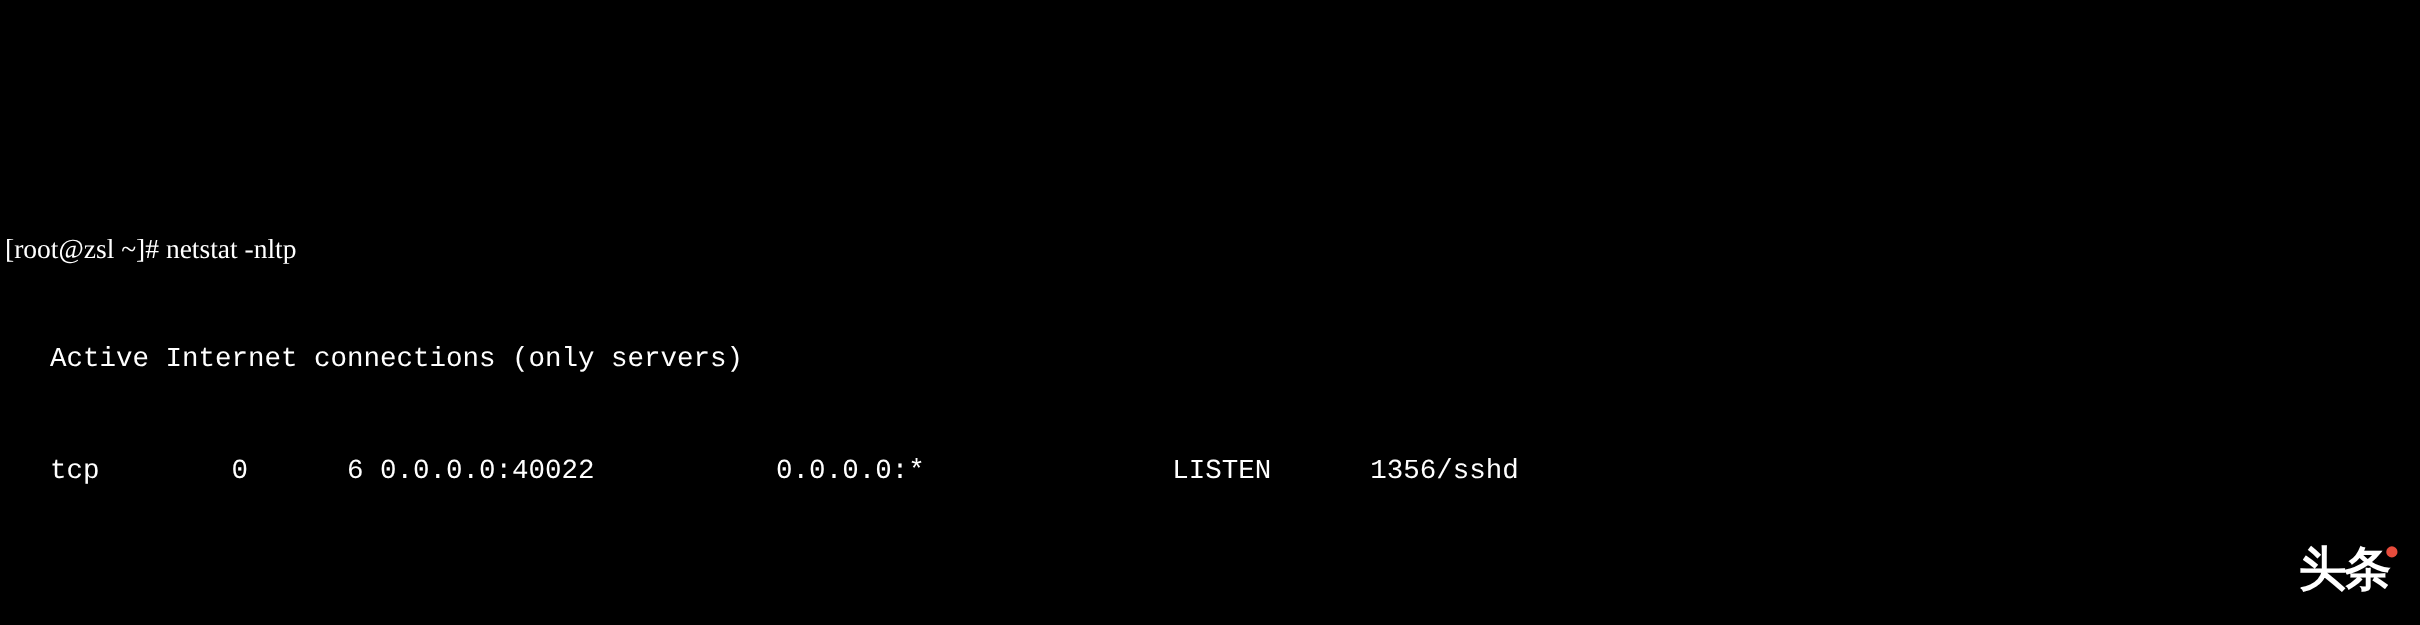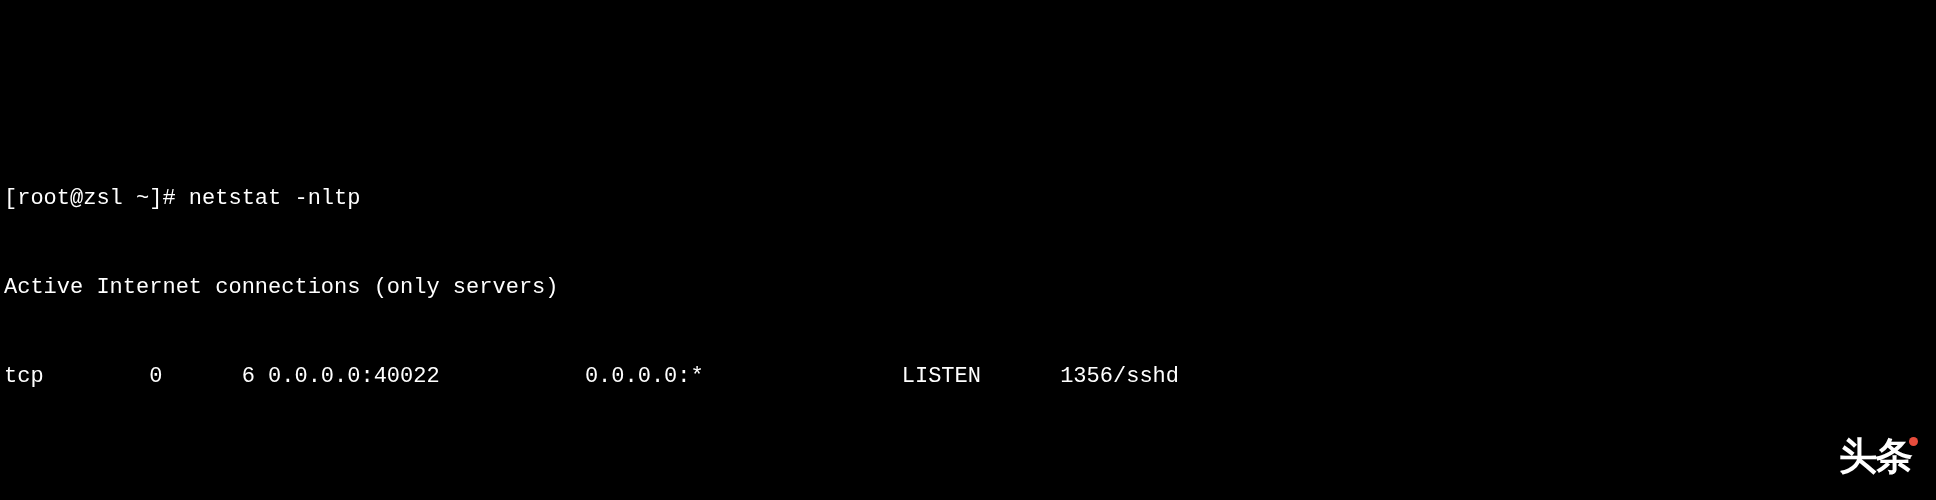--- a/index.html
+++ b/index.html
@@ -15,23 +15,25 @@
       line-height: 1.35;
       padding: 6px 4px;
       width: 1936px;
       height: 500px;
       overflow: hidden;
       position: relative;
       white-space: pre;
     }
     .terminal-line {
       white-space: pre;
+      margin-left: 36px;
     }
     .prompt-line {
       white-space: pre;
+      font-family: Liberation Serif, serif;
     }
     .watermark {
       position: absolute;
       bottom: 18px;
       right: 18px;
       display: flex;
       align-items: flex-start;
       gap: 4px;
       font-family: 'PingFang SC', 'Microsoft YaHei', sans-serif;
     }

